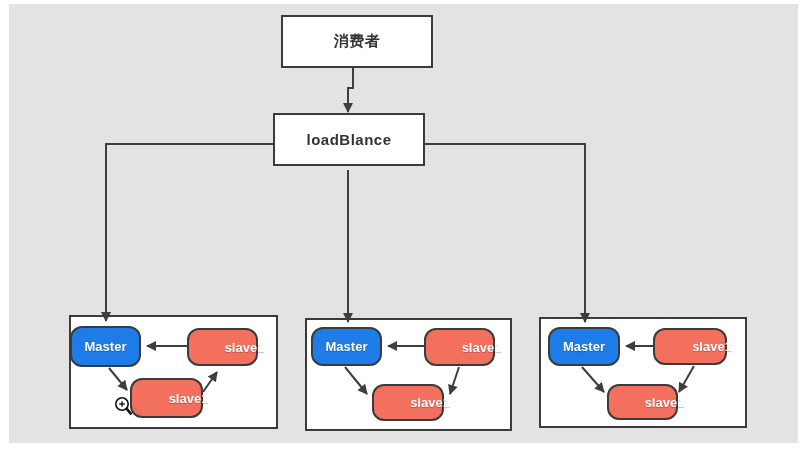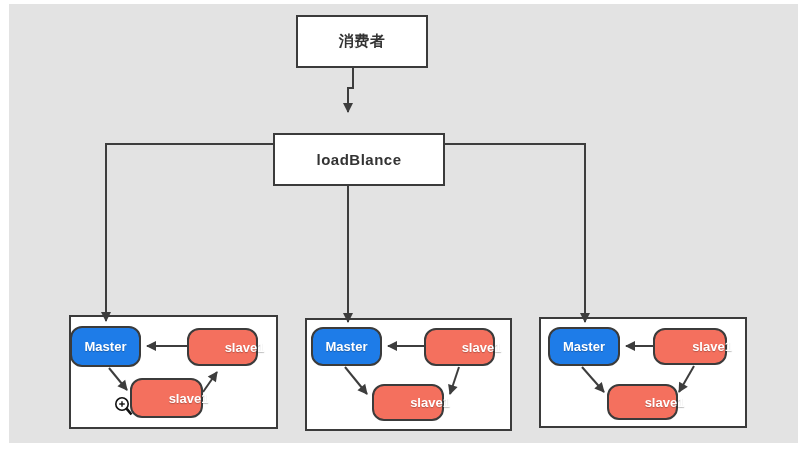--- a/index.html
+++ b/index.html
@@ -43,22 +43,22 @@
     text-shadow:0 1px 1px rgba(0,0,0,0.25);
   }
   .node.master{background:var(--master-fill);}
   .node.slave{background:var(--slave-fill);padding-left:44px;}
   .group-box{
     position:absolute;
     background:#ffffff;
     border:2px solid var(--node-border);
     z-index:1;
   }
-  #consumer{left:281px;top:15px;width:132px;height:53px;font-size:15px;margin-left:15px;}
-  #loadblance{left:273px;top:133px;width:172px;height:53px;}
+  #consumer{left:281px;top:15px;width:152px;height:53px;font-size:15px;}
+  #loadblance{left:273px;top:113px;width:152px;height:53px;}
 
   #group1{left:60px;top:311px;width:209px;height:114px;}
   #group2{left:296px;top:314px;width:207px;height:113px;}
   #group3{left:530px;top:313px;width:208px;height:111px;}
 
   #m1{left:70px;top:326px;width:71px;height:41px;}
   #s1t{left:187px;top:328px;width:71px;height:38px;}
   #s1b{left:130px;top:378px;width:73px;height:40px;}
 
   #m2{left:311px;top:327px;width:71px;height:39px;}

